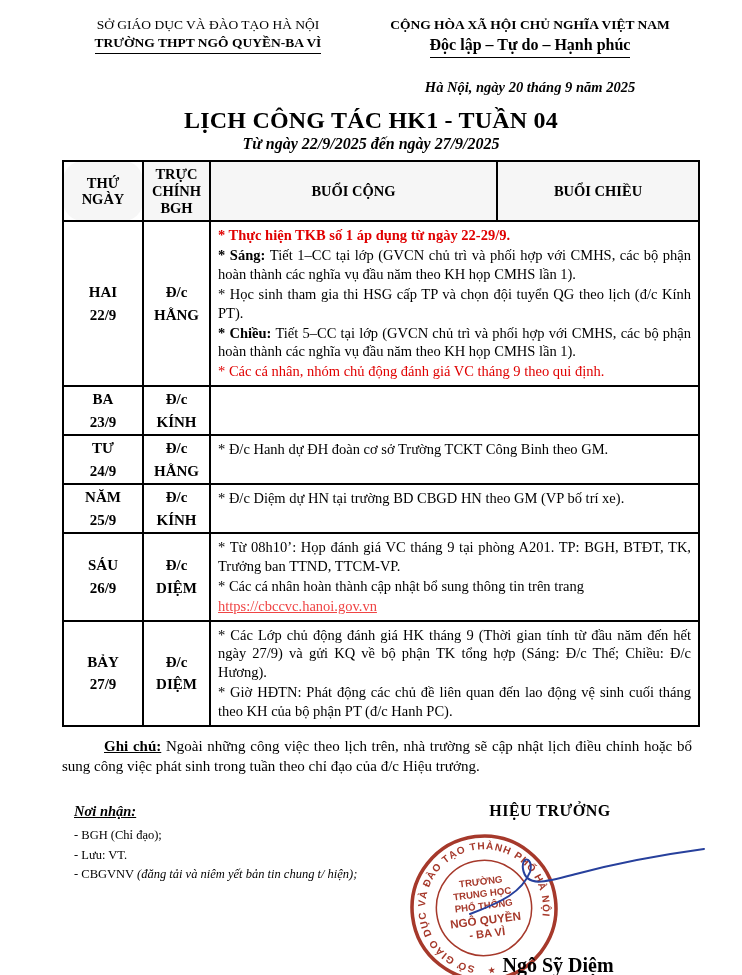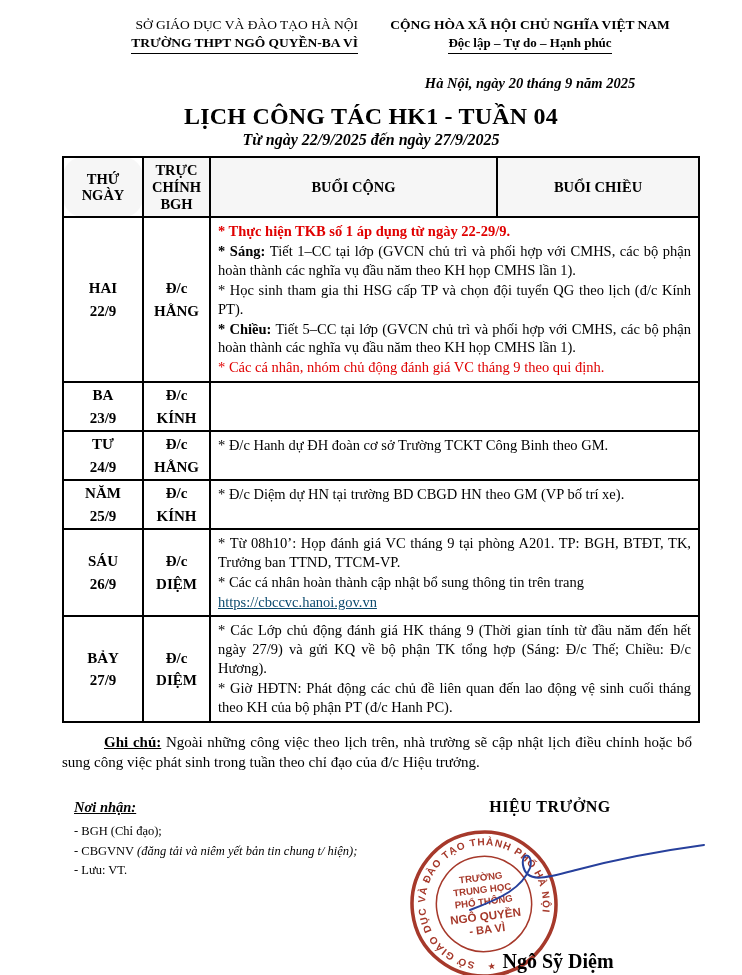--- a/index.html
+++ b/index.html
@@ -3,42 +3,42 @@
 <meta charset="utf-8">
 <style>
   html,body{margin:0;padding:0;background:#e9e9e9;}
   .doc{
     width:742px;height:975px;background:#ffffff;margin:0 auto;
     font-family:"Liberation Serif","DejaVu Serif",serif;color:#000;
     position:relative;overflow:hidden;box-sizing:border-box;
   }
   
   .hdr{display:flex;padding:16px 40px 0 58px;}
-  .hdr-left{width:300px;text-align:right;font-size:13.5px;line-height:1.35;}
+  .hdr-left{width:300px;text-align:center;font-size:13.5px;line-height:1.35;}
   .hdr-right{flex:1;text-align:center;font-size:13.5px;line-height:1.35;}
   .hdr b{font-size:13.5px;}
   .u-line{display:inline-block;border-bottom:1.5px solid #000;padding-bottom:1px;}
-  .hdr-right .motto{font-size:13px;text-align:right;}
+  .hdr-right .motto{font-size:16px;text-align:right;}
   .date-line{margin-top:20px;text-align:center;font-weight:bold;font-style:italic;font-size:14.5px;}
   
   .title{margin-top:10px;text-align:center;font-weight:bold;font-size:24px;letter-spacing:.2px;}
   .subtitle{text-align:center;font-weight:bold;font-style:italic;font-size:16px;margin-top:1px;}
   
   table.sched{border-collapse:collapse;margin:7px 0 0 62px;width:628px;table-layout:fixed;}
   table.sched th,table.sched td{border:2px solid #000;}
   th.c1{width:76px;border-radius:20px;} th.c2{width:63px;} th.c3{width:283px;} th.c4{width:198px;}
   th{font-weight:bold;font-size:14.5px;text-align:center;background:#f6f6f6;
      line-height:1.15;padding:4px 1px;vertical-align:middle;}
   .pre{white-space:pre-line;}
   td.day,td.duty{font-weight:bold;font-size:15px;text-align:center;vertical-align:middle;line-height:1.5;}
   td.content{vertical-align:top;padding:3px 7px 3px 7px;font-size:14.5px;line-height:1.3;text-align:justify;}
   td.content p{margin:1px 0;}
   .red{color:#e00000;}
   .lead{font-weight:bold;}
-  a.link{color:#0c4a6e;text-decoration:underline;cursor:pointer;}
+  a.link{color:#ef4444;text-decoration:underline;cursor:pointer;}
   tr.h-hdr{height:46px;} tr.h-sm{height:44px;} tr.h-md{height:48px;margin-left:31px;}
   
   .note{margin:9px 50px 0 62px;font-size:15px;text-align:justify;line-height:1.35;text-indent:42px;}
   .note .lbl{font-weight:bold;text-decoration:underline;}
   
   .foot{display:flex;margin-top:26px;padding-left:74px;}
   .recipients{width:320px;}
   .recipients .lbl{font-weight:bold;font-style:italic;text-decoration:underline;font-size:14.5px;}
   .recipients ul{list-style:none;margin:6px 0 0 0;padding:0;font-size:12.5px;line-height:1.55;}
   .recipients .ital{font-style:italic;}
@@ -149,22 +149,22 @@
 
   <div class="note">
     <span class="lbl">Ghi chú:</span><span> Ngoài những công việc theo lịch trên, nhà trường sẽ cập nhật lịch điều chỉnh hoặc bổ sung công việc phát sinh trong tuần theo chỉ đạo của đ/c Hiệu trưởng.</span>
   </div>
 
   <div class="foot">
     <div class="recipients">
       <span class="lbl">Nơi nhận:</span>
       <ul>
         <li><span>- BGH (Chỉ đạo);</span><span class="ital"></span></li>
+        <li><span>- Lưu: VT.</span><span class="ital"></span></li>
         <li><span>- CBGVNV </span><span class="ital">(đăng tải và niêm yết bản tin chung t/ hiện);</span></li>
-        <li><span>- Lưu: VT.</span><span class="ital"></span></li>
       </ul>
     </div>
 
     <div class="sig-block">
       <div class="sig-title">HIỆU TRƯỞNG</div>
 
       <svg class="stamp" viewBox="0 0 150 150">
         <circle cx="75" cy="75" r="71" fill="none" stroke="#a6392b" stroke-width="3.5"></circle>
         <circle cx="75" cy="75" r="47" fill="none" stroke="#a6392b" stroke-width="1.5"></circle>
         <path id="stamp-arc" d="M 75 133 A 58 58 0 1 1 75.05 133" fill="none"></path>

